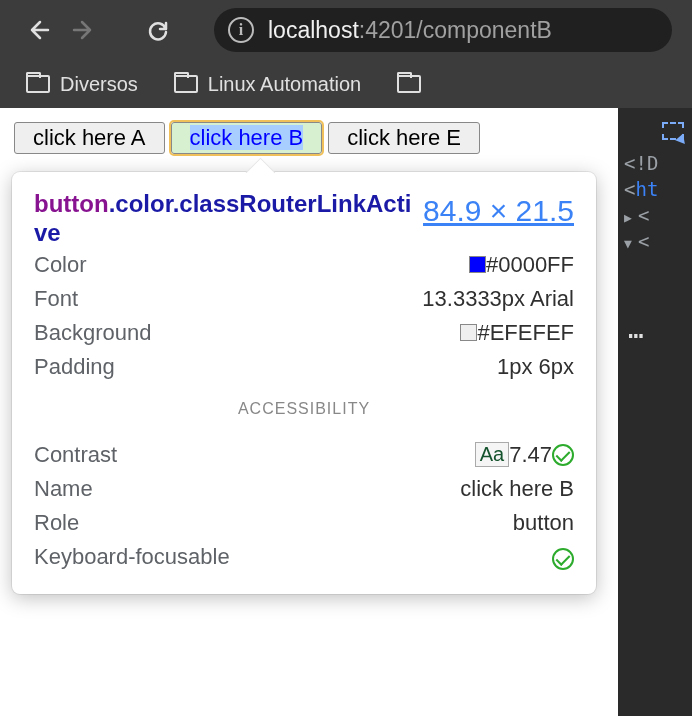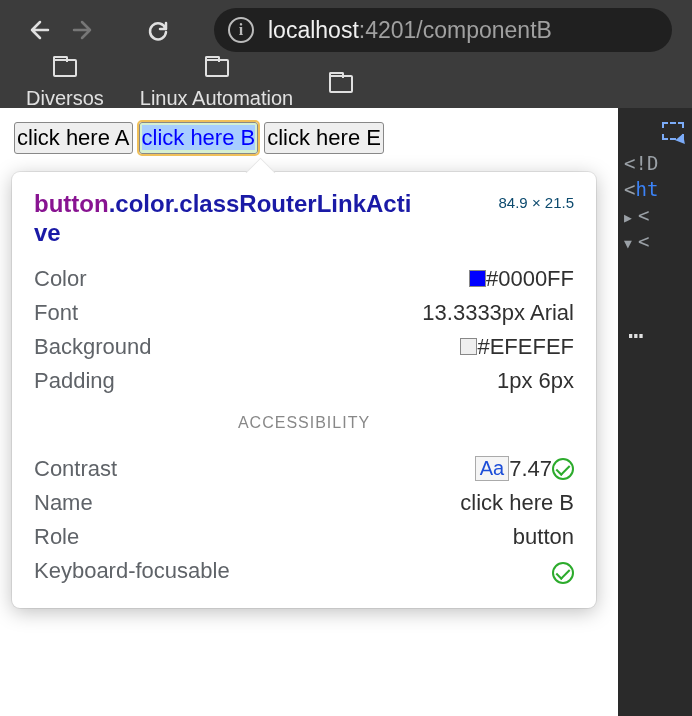--- a/index.html
+++ b/index.html
@@ -60,21 +60,20 @@
       padding: 0 26px;
       gap: 36px;
       color: #e0e0e0;
       font-size: 20px;
     }
     .bookmark {
       display: flex;
       align-items: center;
       gap: 10px;
       white-space: nowrap;
-      flex-direction: column;
     }
     .folder-icon {
       width: 24px; height: 18px;
       border: 2px solid #e0e0e0;
       border-radius: 2px;
       position: relative;
     }
     .folder-icon::before {
       content: "";
       position: absolute;
@@ -104,21 +103,21 @@
       font-size: 19px;
       padding-top: 10px;
       overflow: hidden;
     }
 
     
     .btn-row { display: flex; gap: 6px; }
     .page-btn {
       font-family: Arial, sans-serif;
       font-size: 22px;
-      padding: 2px 2px;
+      padding: 2px 18px;
       background: #efefef;
       border: 1px solid #888;
       border-radius: 3px;
       color: #000;
     }
     .page-btn.active {
       color: #0000FF;
       background: #d6f0d0;
       outline: 2px solid #f0c05a;
     }
@@ -147,32 +146,31 @@
       width: 20px; height: 20px;
       background: #fff;
       transform: rotate(45deg);
       border-top: 1px solid rgba(0,0,0,0.1);
       border-left: 1px solid rgba(0,0,0,0.1);
     }
     .tt-header {
       display: flex;
       justify-content: space-between;
       align-items: flex-start;
-      margin-bottom: 14px;
     }
     .tt-selector {
       font-size: 24px;
       font-weight: bold;
       max-width: 380px;
       word-break: break-all;
       line-height: 1.2;
     }
     .tt-selector .tag { color: #881391; }
     .tt-selector .cls { color: #1a1aa6; }
-    .tt-dims { font-size: 15px; color: #0c4a6e; white-space: nowrap; padding-top: 4px;}
+    .tt-dims { font-size: 30px; color: #3b82f6; white-space: nowrap; padding-top: 4px; text-decoration: underline;}
     .tt-row {
       display: flex;
       justify-content: space-between;
       align-items: flex-end;
       padding: 4px 0;
       color: #5f6368;
     }
     .tt-row .val { color: #303030; display: flex; align-items: center; }
     .swatch {
       width: 17px; height: 17px;
@@ -193,21 +191,21 @@
     }
     .tt-divider-line {
       flex: 1;
       height: 1px;
       background: #ddd;
     }
     .aa-badge {
       border: 1px solid #aaa;
       padding: 0 4px;
       font-size: 20px;
-      color: #1d4ed8;
+      color: #14532d;
       background: #f5f5f5;
     }
     .check-icon {
       width: 22px; height: 22px;
       border: 2px solid #2cab2c;
       border-radius: 50%;
       position: relative;
       display: inline-block;
     }
     .check-icon::after {

